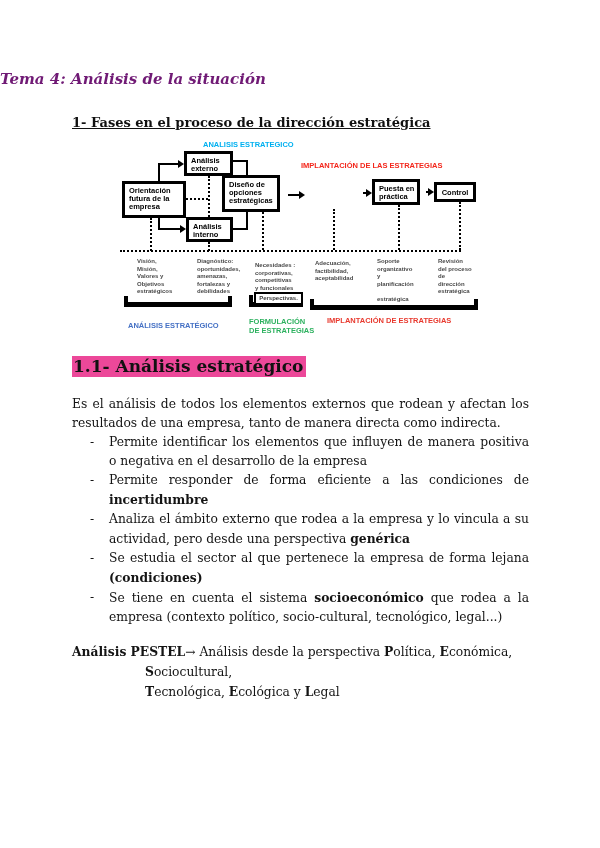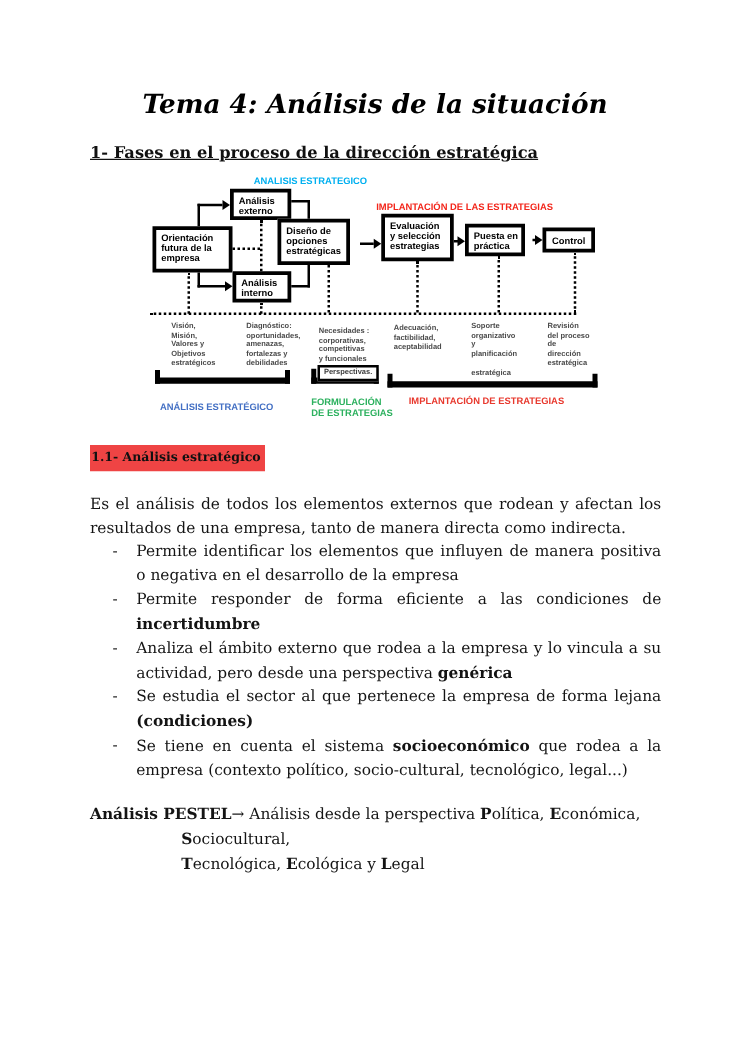--- a/index.html
+++ b/index.html
@@ -2,22 +2,22 @@
 <html><head>
 <meta charset="utf-8">
 <style>
   * { margin:0; padding:0; box-sizing:border-box; }
   html,body { background:#ffffff; }
   .page {
     position:relative; width:600px; height:848px; background:#ffffff;
     font-family:"DejaVu Serif", serif; color:#1a1a1a; overflow:hidden;
   }
   .title {
-    position:absolute; top:70px; left:0; width:600px; text-align:center;
-    font-size:21px; font-weight:bold; font-style:italic; color:#000000;
+    position:absolute; top:70px; left:0; width:600px; text-align:left;
+    font-size:15px; font-weight:bold; font-style:italic; color:#701a75;
   }
   .h1 {
     position:absolute; top:115px; left:72px;
     font-size:13px; font-weight:bold; text-decoration:underline; color:#111;
   }
   
   .diagram { position:absolute; left:118px; top:140px; width:368px; height:207px;
     font-family:"Liberation Sans", sans-serif; }
   .dbox {
     position:absolute; border:3px solid #000; background:#fff;
@@ -67,21 +67,21 @@
   .bk3 { left:192px; top:159px; width:168px; height:11px; }
   .flabel { position:absolute; font-size:7.5px; font-weight:bold; white-space:pre-line; line-height:8.5px; }
   .f-blue  { left:10px;  top:182px; color:#4470c4; }
   .f-green { left:131px; top:178px; color:#2db15f; }
   .f-red   { left:209px; top:177px; color:#e8392e; }
   
   .column { position:absolute; left:72px; top:356px; width:457px;
     font-size:12.3px; line-height:19px; color:#141414; }
   .h2wrap { margin-bottom:17px; }
   .h2 {
-    display:inline-block; background:#ef4444; font-size:10px; font-weight:bold;
+    display:inline-block; background:#ec4899; font-size:17px; font-weight:bold;
     padding:1px 3px 1px 1px; color:#111;
   }
   .para { text-align:justify; }
   .bullet { display:flex; padding-left:18px; }
   .bullet .marker { width:19px; flex:0 0 19px; }
   .bullet .btext { flex:1; text-align:justify; }
   .center-head { text-align:center; font-weight:bold; margin:9px 0 13px 0; }
   .pestel-def { margin-top:15px; padding-left:73px; text-indent:-73px; }
 </style>
 </head>
@@ -100,23 +100,20 @@
     <div class="dbox b-orient">Orientación
 futura de la
 empresa</div>
     <div class="dbox b-ext">Análisis
 externo</div>
     <div class="dbox b-int">Análisis
 interno</div>
     <div class="dbox b-dis">Diseño de
 opciones
 estratégicas</div>
-    <div class="dbox b-eval">Evaluación
-y selección
-estrategias</div>
     <div class="dbox b-pue">Puesta en
 práctica</div>
     <div class="dbox b-ctl">Control</div>
 
     <div class="vline" style="left:40px;top:23px;height:18px;"></div>
     <div class="hline" style="left:40px;top:23px;width:20px;"></div>
     <div class="arr" style="left:60px;top:20px;"></div>
     <div class="vline" style="left:40px;top:78px;height:12px;"></div>
     <div class="hline" style="left:40px;top:88px;width:22px;"></div>
     <div class="arr" style="left:62px;top:85px;"></div>

